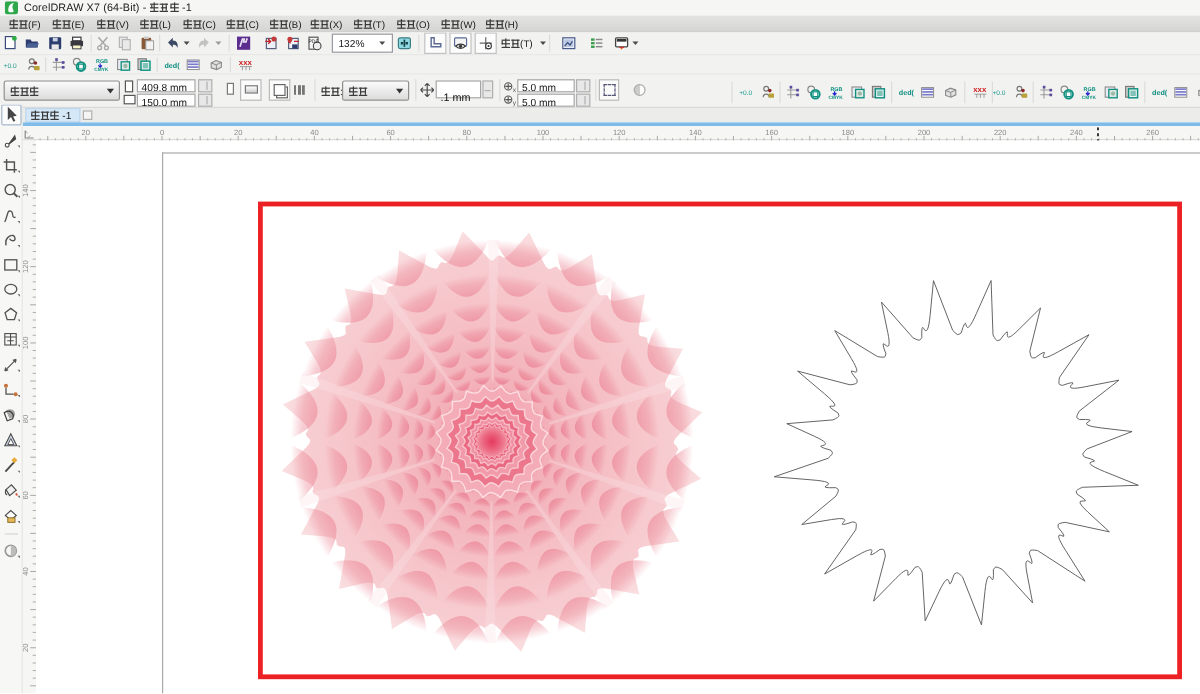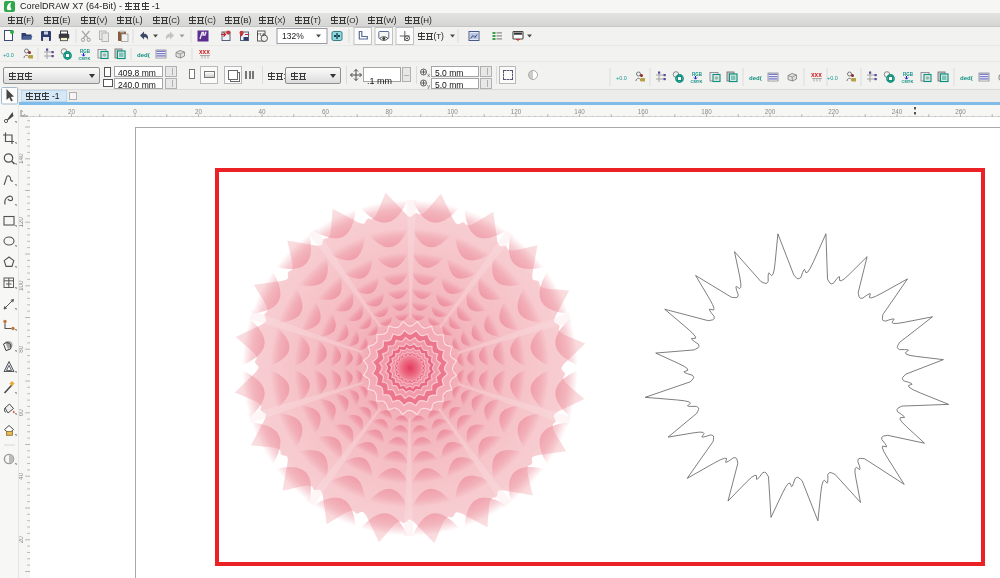--- a/index.html
+++ b/index.html
@@ -268,21 +268,21 @@
       </svg>
     </div>
   <div class="abs" style="left:0;top:0;width:1000px;height:90px">
       <div class="combo" style="left:3px;top:67px;width:97px;height:17px">
         <span class="ct"><i class="cj a "></i><i class="cj b "></i><i class="cj a "></i></span>
         <span class="car"></span>
       </div>
       <div class="psicon" style="left:104px;top:67px"></div>
       <div class="psicon2" style="left:103px;top:79px"></div>
       <div class="field" style="left:114px;top:66px;width:49px;height:11px">409.8 mm</div>
-      <div class="field" style="left:114px;top:78px;width:49px;height:11px">240.0 mm</div>
+      <div class="field" style="left:114px;top:78px;width:49px;height:11px">150.0 mm</div>
       <div class="spin2" style="left:165px;top:66px"></div>
       <div class="spin2" style="left:165px;top:78px"></div>
       <div class="pbtn" style="left:185px;top:67px;width:13px;height:17px">
         <div style="width:6px;height:10px;border:1px solid #777;margin:2px auto;background:#fff"></div>
       </div>
       <div class="pbtn on" style="left:200px;top:66px;width:18px;height:18px">
         <div style="width:11px;height:7px;border:1px solid #777;margin:4px auto;background:linear-gradient(#fff,#ccc)"></div>
       </div>
       <div class="pbtn on" style="left:224px;top:66px;width:18px;height:18px">
         <div class="pages"></div>

